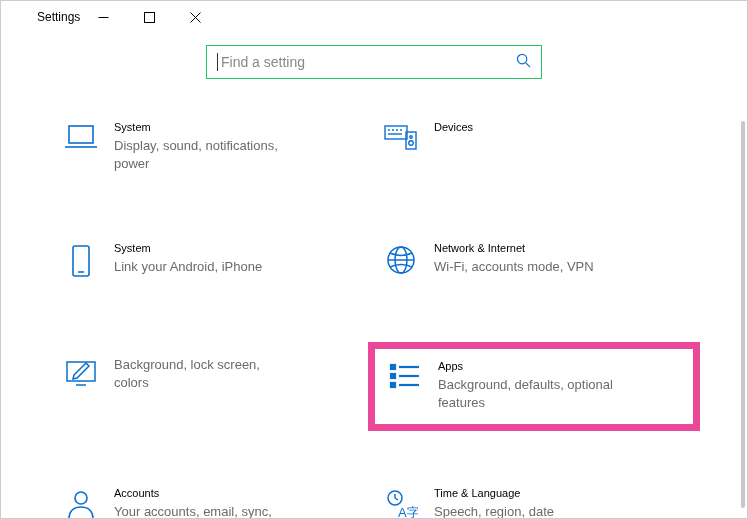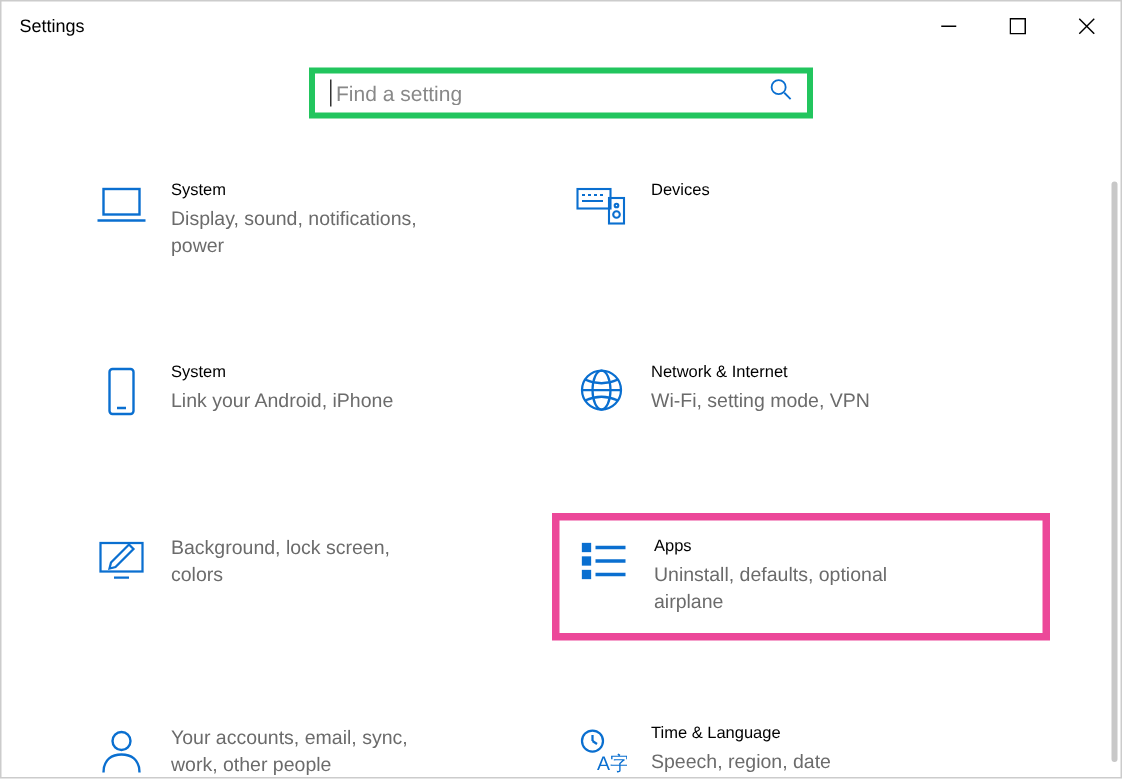--- a/index.html
+++ b/index.html
@@ -9,22 +9,22 @@
     width: 748px;
     height: 519px;
     overflow: hidden;
     position: relative;
     border: 1px solid #ccc;
   }
   .titlebar {
     height: 32px;
     display: flex;
     align-items: center;
-    justify-content: space-between;
     padding-left: 12px;
+    margin-left: 24px;
   }
   .titlebar-title {
     font-size: 12px;
     color: #000;
   }
   .window-controls {
     display: flex;
     height: 100%;
   }
   .win-btn {
@@ -42,21 +42,21 @@
   }
   .search-wrap {
     display: flex;
     justify-content: center;
     margin-top: 4px;
     margin-bottom: 36px;
   }
   .search-box {
     width: 336px;
     height: 34px;
-    border: 4px solid #22c55e;
+    border: 1px solid #22c55e;
     display: flex;
     align-items: center;
     padding: 0 10px;
     position: relative;
   }
   .search-box input {
     border: none;
     outline: none;
     width: 100%;
     font-size: 14px;
@@ -86,21 +86,21 @@
     margin: 0 auto;
   }
   .cat {
     display: flex;
     align-items: flex-start;
     gap: 16px;
     padding: 6px 10px 6px 10px;
     min-height: 56px;
   }
   .cat.highlight {
-    border: 5px solid #ec4899;
+    border: 7px solid #ec4899;
     margin: -8px -6px;
     padding: 11px 13px 13px 13px;
   }
   .cat-icon {
     width: 34px;
     height: 34px;
     color: #0a6fd0;
     flex-shrink: 0;
     display:flex;
     justify-content:center;
@@ -219,21 +219,21 @@
         <svg width="32" height="32" viewBox="0 0 32 32" fill="none" stroke="#0a6fd0" stroke-width="1.5">
             <circle cx="16" cy="16" r="13"></circle>
             <ellipse cx="16" cy="16" rx="6" ry="13"></ellipse>
             <line x1="3" y1="16" x2="29" y2="16"></line>
             <path d="M5 9 Q16 14 27 9"></path>
             <path d="M5 23 Q16 18 27 23"></path>
           </svg>
       </div>
       <div class="cat-text">
         <div class="cat-title">Network &amp; Internet</div>
-        <div class="cat-desc">Wi-Fi, setting mode, VPN</div>
+        <div class="cat-desc">Wi-Fi, accounts mode, VPN</div>
       </div>
     </div>
 
     <div class="cat">
       <div class="cat-icon">
         <svg width="34" height="30" viewBox="0 0 34 30" fill="none" stroke="#0a6fd0" stroke-width="1.5">
             <rect x="3" y="4" width="28" height="19"></rect>
             <line x1="12" y1="27" x2="22" y2="27"></line>
             <path d="M10 17 L22 5 L25 8 L13 20 L9 21 Z"></path>
           </svg>
@@ -249,32 +249,33 @@
             <rect x="2" y="3" width="4" height="4" fill="#0a6fd0"></rect>
             <rect x="2" y="12" width="4" height="4" fill="#0a6fd0"></rect>
             <rect x="2" y="21" width="4" height="4" fill="#0a6fd0"></rect>
             <line x1="10" y1="5" x2="30" y2="5"></line>
             <line x1="10" y1="14" x2="30" y2="14"></line>
             <line x1="10" y1="23" x2="30" y2="23"></line>
           </svg>
       </div>
       <div class="cat-text">
         <div class="cat-title">Apps</div>
-        <div class="cat-desc">Uninstall, defaults, optional airplane</div>
+        <div class="cat-desc">Background, defaults, optional features</div>
       </div>
     </div>
 
     <div class="cat">
       <div class="cat-icon">
         <svg width="30" height="32" viewBox="0 0 30 32" fill="none" stroke="#0a6fd0" stroke-width="1.6">
             <circle cx="15" cy="9" r="6"></circle>
             <path d="M3 30 C3 21 9 18 15 18 C21 18 27 21 27 30"></path>
           </svg>
       </div>
       <div class="cat-text">
+        <div class="cat-title">Accounts</div>
         <div class="cat-desc">Your accounts, email, sync, work, other people</div>
       </div>
     </div>
 
     <div class="cat">
       <div class="cat-icon">
         <svg width="34" height="32" viewBox="0 0 34 32" fill="none" stroke="#0a6fd0" stroke-width="1.5">
             <circle cx="11" cy="9" r="7"></circle>
             <line x1="11" y1="5" x2="11" y2="9"></line>
             <line x1="11" y1="9" x2="14" y2="11"></line>

